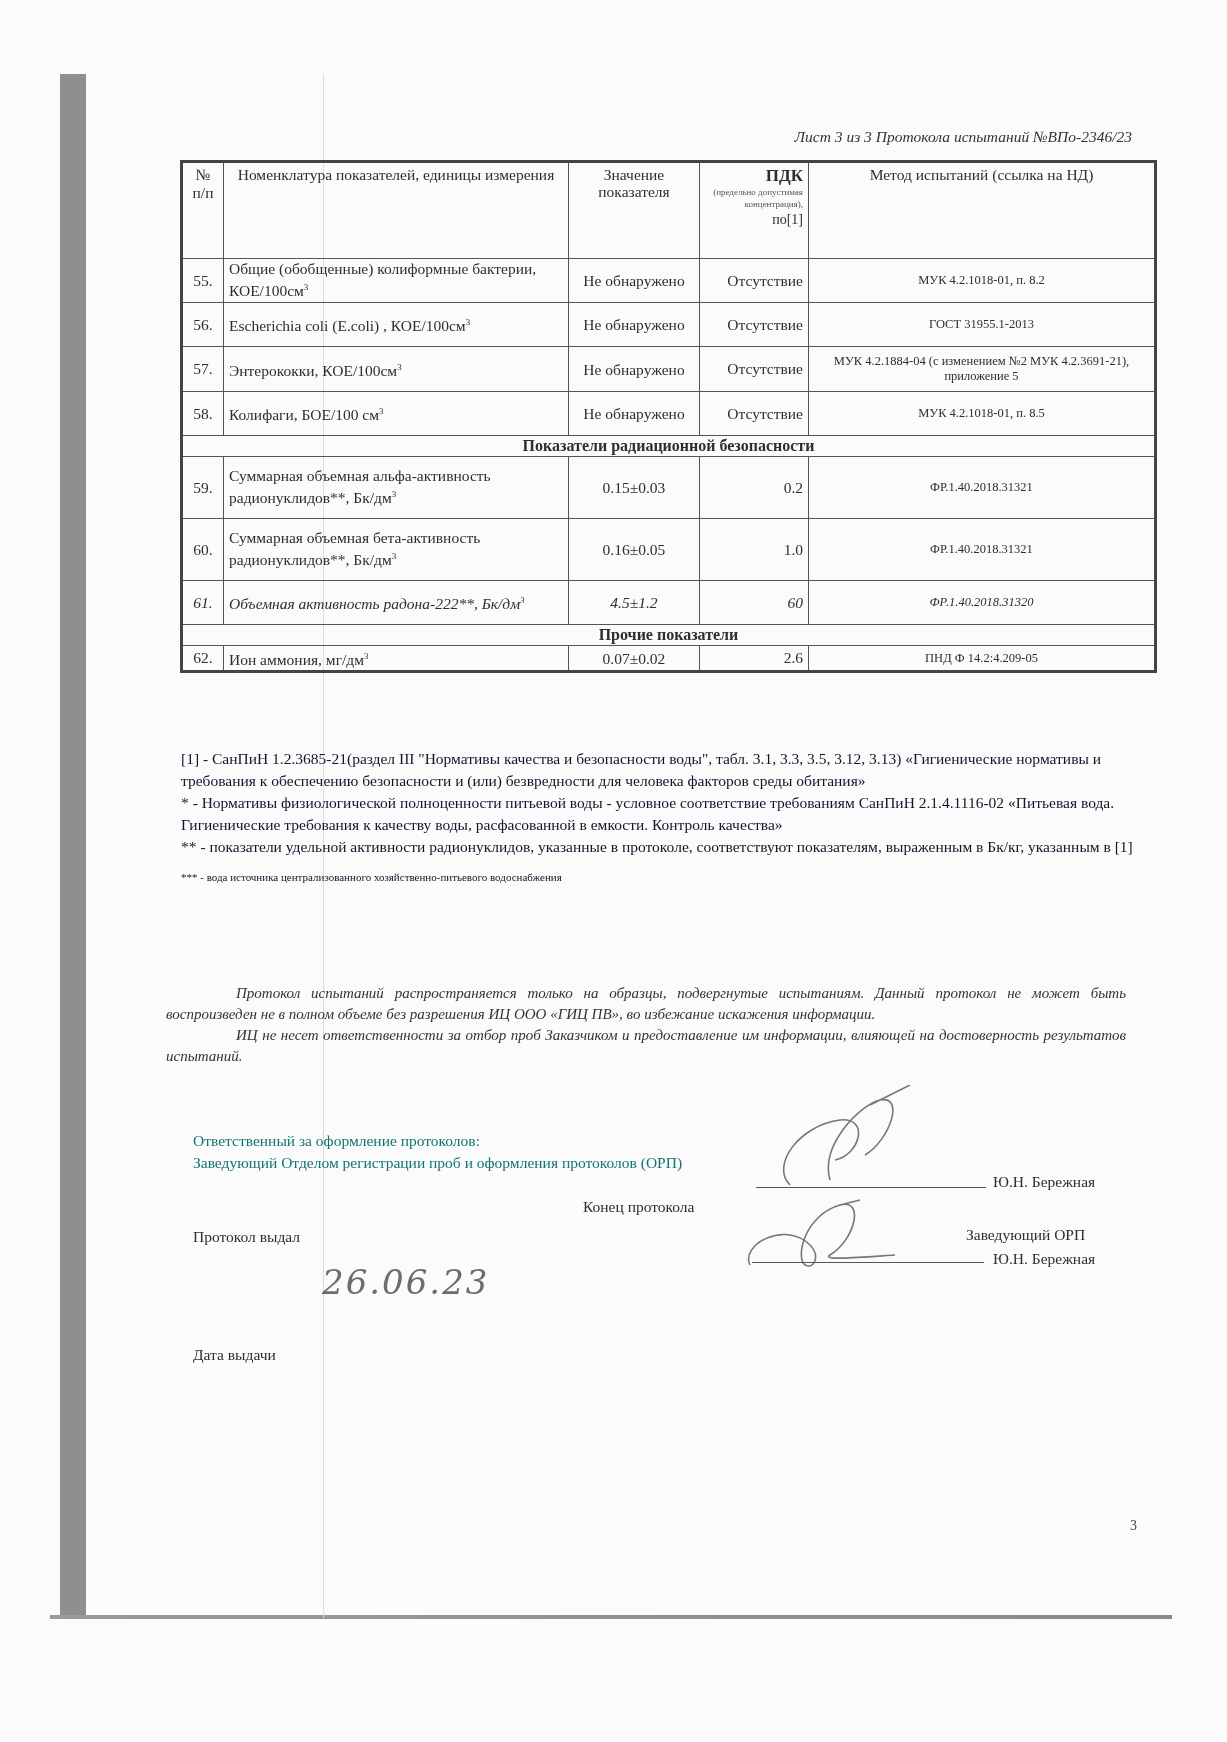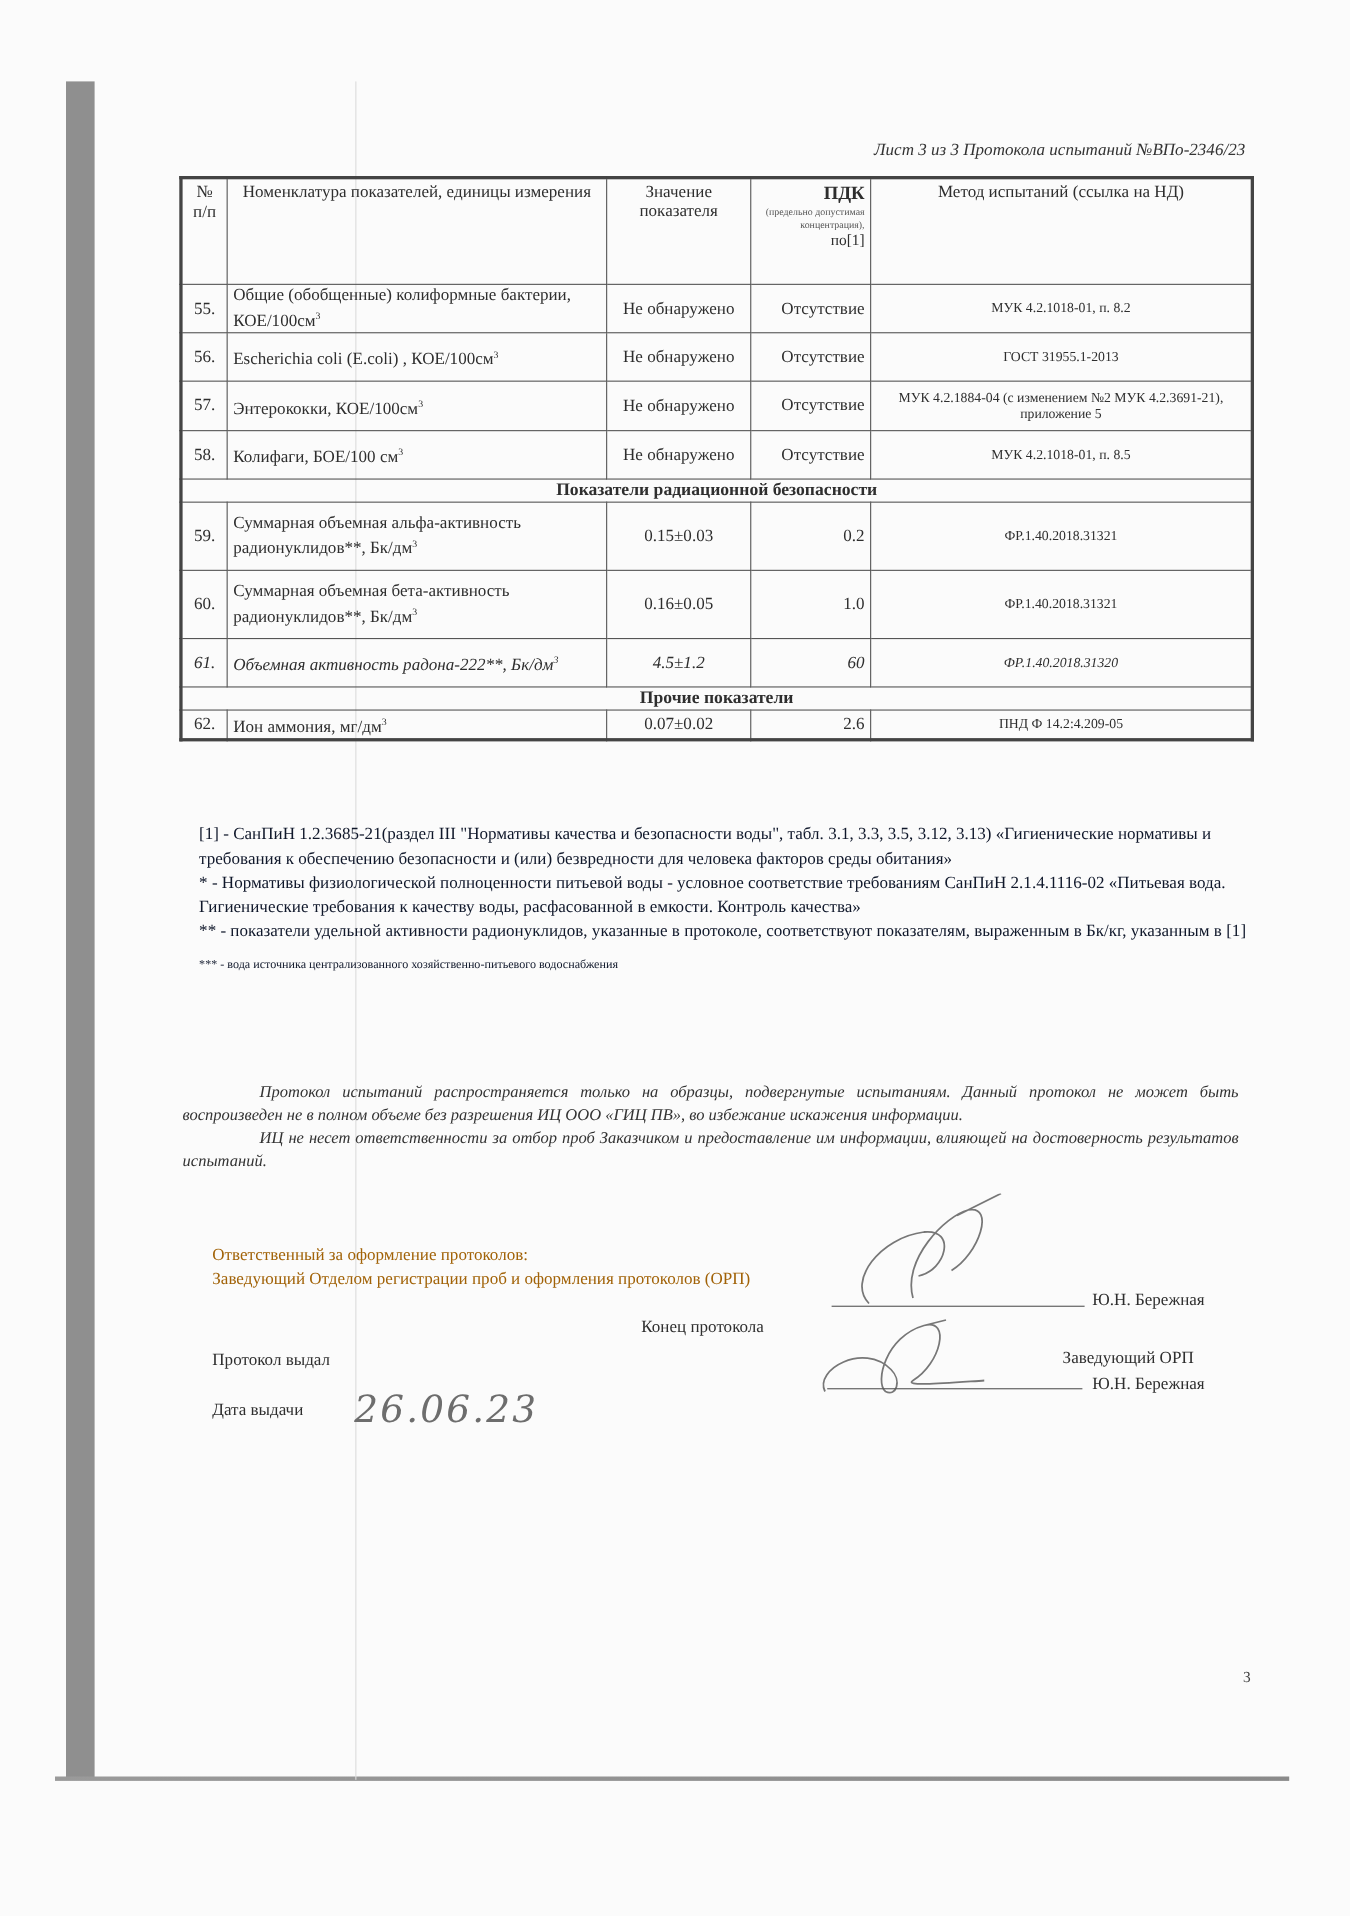--- a/index.html
+++ b/index.html
@@ -7,21 +7,21 @@
     width: 1227px; height: 1742px; position: relative; overflow: hidden;
     background: #fbfbfb;
     font-family: "Liberation Serif", "DejaVu Serif", serif;
     color: #2e2e2e;
   }
   .scan-stripe { position: absolute; left: 60px; top: 74px; width: 26px; height: 1544px; background: #8f8f8f; }
   .scan-bottom { position: absolute; left: 50px; top: 1615px; width: 1122px; height: 4px; background: linear-gradient(90deg, #9a9a9a, #8a8a8a); }
   .fold-line { position: absolute; left: 323px; top: 74px; width: 1px; height: 1544px; background: #dcdcdc; }
   .page-header { position: absolute; top: 128px; right: 95px; font-style: italic; font-size: 15.5px; color: #333; }
   table.results {
-    position: absolute; left: 163px; top: 160px; width: 977px;
+    position: absolute; left: 180px; top: 160px; width: 977px;
     border-collapse: collapse; font-size: 15.5px;
   }
   table.results td, table.results th { border: 1.5px solid #555; padding: 1px 5px; vertical-align: middle; }
   table.results { border: 3px solid #444; }
   th { font-weight: normal; text-align: center; vertical-align: top !important; padding-top: 3px !important; }
   .c-num { width: 30px; text-align: center; }
   .c-name { width: 334px; }
   .c-val { width: 120px; text-align: center; line-height: 17px; }
   .c-pdk { width: 98px; text-align: right; }
   .c-method { text-align: center; font-size: 12.5px; }
@@ -33,25 +33,25 @@
   sup { font-size: 9px; }
   .h-head { height: 97px; }
   .h-55 { height: 44px; } .h-56 { height: 44px; } .h-57 { height: 45px; } .h-58 { height: 44px; }
   .h-59 { height: 62px; } .h-60 { height: 62px; } .h-61 { height: 44px; font-style: italic; } .h-62 { height: 19px; }
   .footnotes { position: absolute; left: 181px; top: 748px; width: 960px; font-size: 15.5px; line-height: 22px; color: #0f172a; }
   .footnotes p { margin: 0; }
   .fn-small { font-size: 11px; margin-top: 8px !important; }
   .disclaimer { position: absolute; left: 166px; top: 983px; width: 960px; font-style: italic; font-size: 15px; line-height: 21px; text-align: justify; color: #333; }
   .disclaimer p { margin: 0; }
   .indent { text-indent: 70px; }
-  .resp { position: absolute; left: 193px; top: 1130px; width: 540px; font-size: 15.5px; line-height: 22px; text-align: justify; color: #a16207; }
+  .resp { position: absolute; left: 193px; top: 1130px; width: 540px; font-size: 15.5px; line-height: 22px; text-align: justify; color: #0f766e; }
   .resp p { margin: 0; }
   .end-label { position: absolute; left: 583px; top: 1198px; font-size: 15.5px; }
   .issued { position: absolute; left: 193px; top: 1228px; font-size: 15.5px; }
-  .date-label { position: absolute; left: 193px; top: 1273px; font-size: 15.5px; }
+  .date-label { position: absolute; left: 193px; top: 1346px; font-size: 15.5px; }
   .date-hand { position: absolute; left: 322px; top: 1262px; font-family: "DejaVu Serif", serif; font-style: italic; font-size: 34px; color: #6d6d6d; letter-spacing: 2px; }
   .sig-line { position: absolute; height: 1px; background: #555; }
   .sig-line-1 { left: 756px; top: 1187px; width: 230px; }
   .sig-line-2 { left: 752px; top: 1262px; width: 232px; }
   .sig-name-1 { position: absolute; left: 993px; top: 1173px; font-size: 15.5px; }
   .sig-role-2 { position: absolute; left: 966px; top: 1226px; font-size: 15.5px; }
   .sig-name-2 { position: absolute; left: 993px; top: 1250px; font-size: 15.5px; }
   .signature { position: absolute; }
   .page-number { position: absolute; left: 1130px; top: 1518px; font-size: 14px; color: #444; }
 </style>

